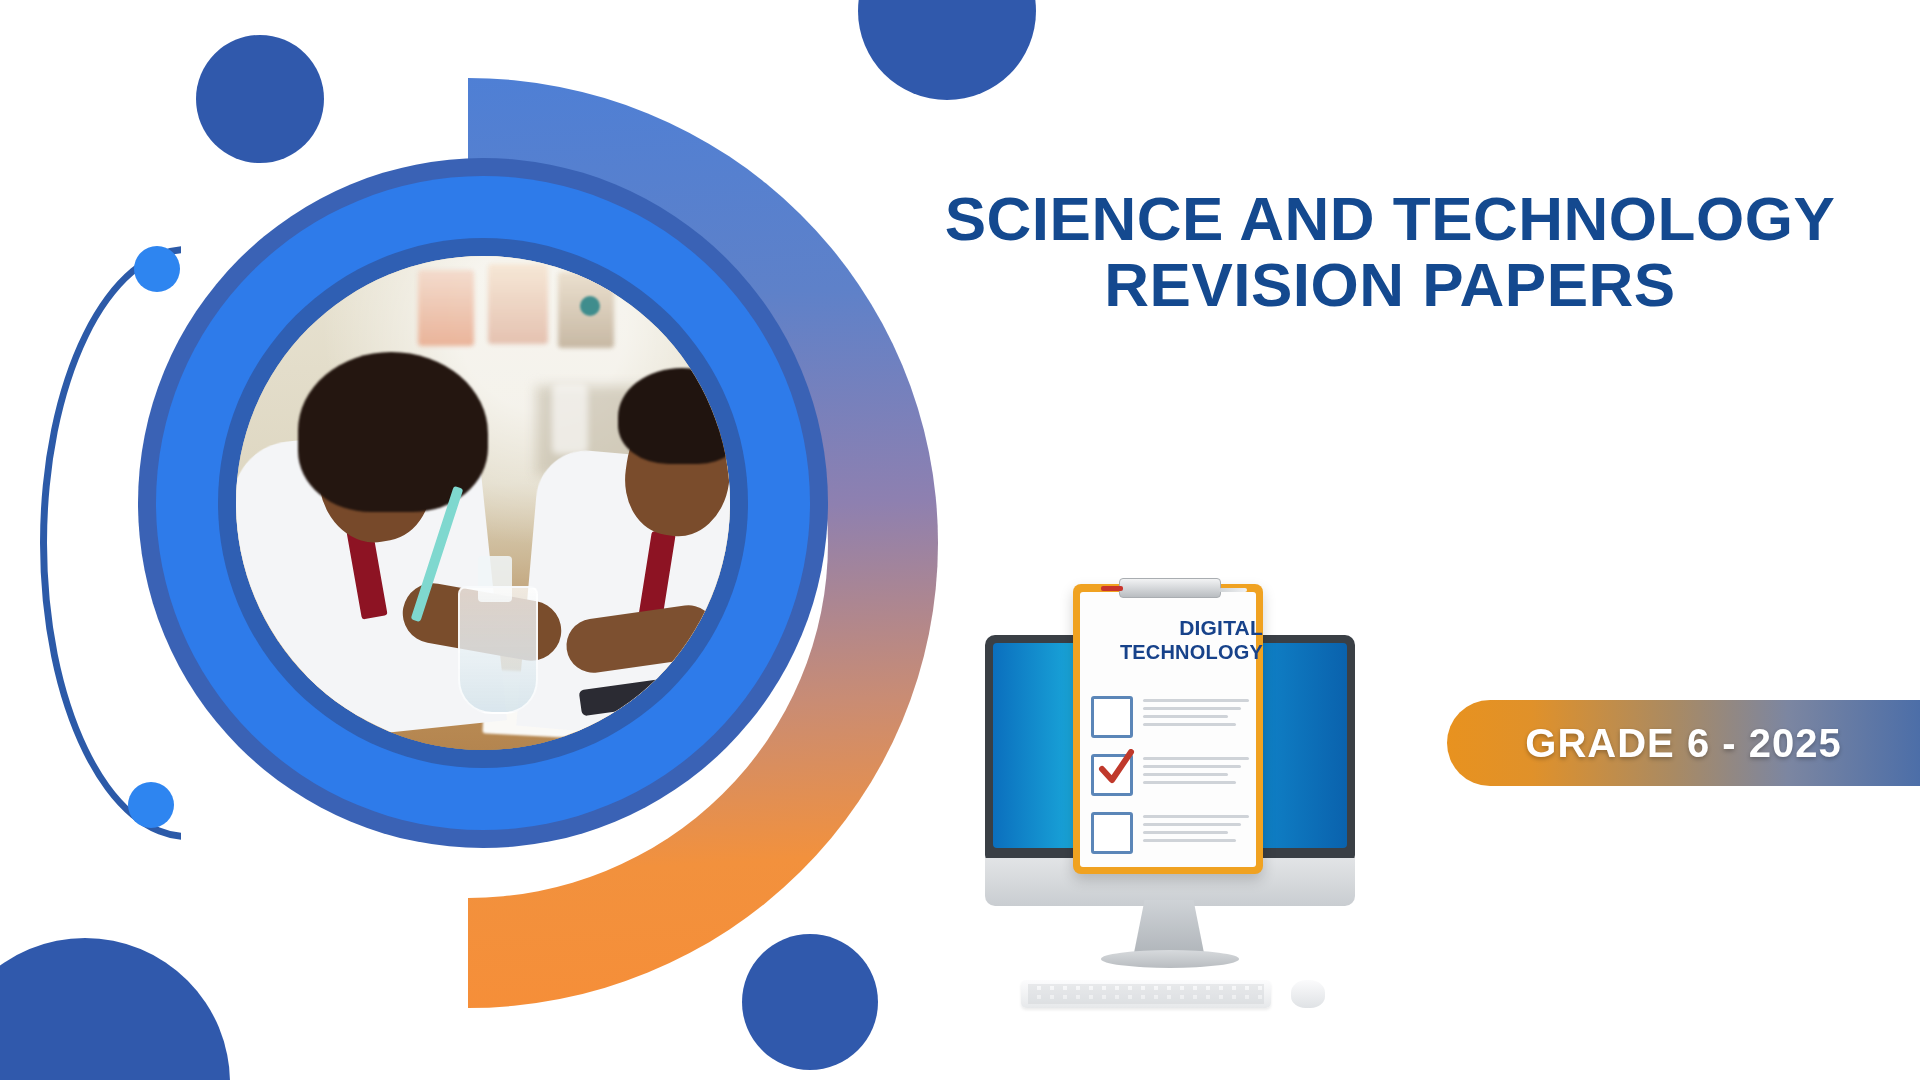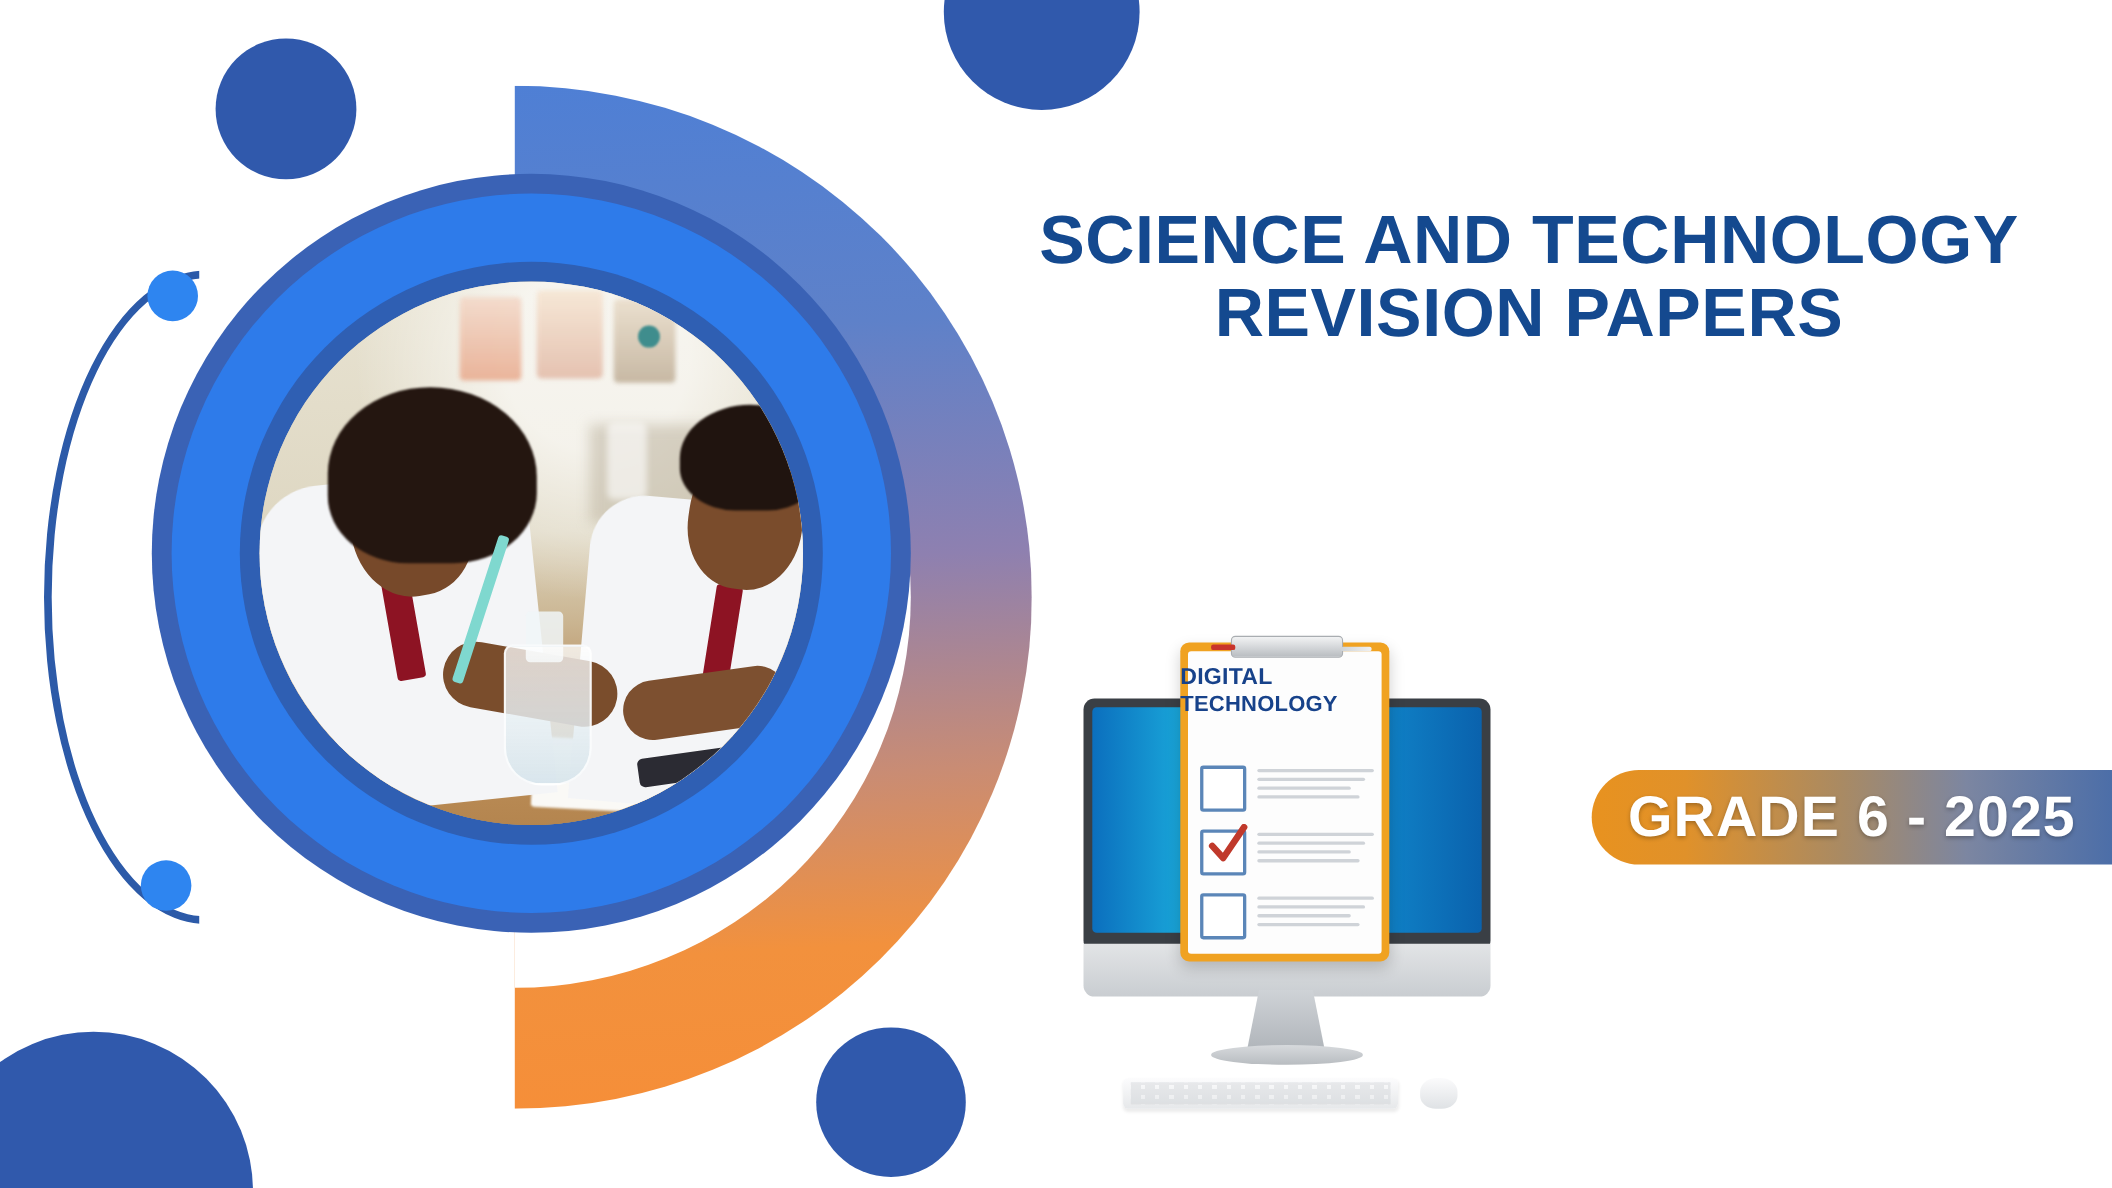--- a/index.html
+++ b/index.html
@@ -127,42 +127,42 @@
 
   
   .clipboard{position:absolute;left:98px;top:-16px;width:190px;height:290px;
     background:#F0A221;border-radius:8px;box-shadow:0 6px 14px rgba(0,0,0,.18);}
   .clip-bg{position:absolute;left:7px;top:8px;right:7px;bottom:7px;background:#fdfdfd;border-radius:3px;}
   .clip-clamp{position:absolute;left:46px;top:-6px;width:100px;height:18px;border-radius:4px;
     background:linear-gradient(#f2f3f4,#b9bdc1);border:1px solid #a9adb1;}
   .clip-pin{position:absolute;left:28px;top:2px;width:22px;height:5px;border-radius:2px;background:#c9342b;}
   .clip-pin2{position:absolute;left:146px;top:4px;width:28px;height:4px;border-radius:2px;
     background:linear-gradient(90deg,#cfd3d6,#f0f1f2);}
-  .clip-title{position:absolute;left:0;right:0;top:20px;text-align:left;color:#17428A;
+  .clip-title{position:absolute;left:0;right:0;top:32px;text-align:right;color:#17428A;
     font-weight:bold;font-size:21px;line-height:1.18;letter-spacing:.2px;}
   .clip-title .l2{font-size:20px;display:block;}
   .clip-rows{position:absolute;left:18px;top:112px;right:14px;}
   .clip-row{display:flex;align-items:flex-start;gap:10px;margin-bottom:16px;}
   .chk{width:36px;height:36px;border:3px solid #5B86B8;border-radius:3px;flex:0 0 36px;position:relative;background:#fff;}
   .tick{position:absolute;left:3px;top:-8px;width:38px;height:38px;}
   .lines{flex:1;padding-top:3px;}
   .lines i{display:block;height:3px;margin-bottom:5px;background:#cfd3d8;border-radius:2px;}
   .lines i:nth-child(2){width:92%;}
   .lines i:nth-child(3){width:80%;}
   .lines i:nth-child(4){width:88%;}
 
   
   .badge{
     position:absolute;left:1447px;top:700px;width:473px;height:86px;
     border-radius:43px 0 0 43px;
     background:linear-gradient(90deg,#E8921F 0%,#E0912A 18%,#A98A63 48%,#7C86A1 72%,#4C6EA8 100%);
     display:flex;align-items:center;justify-content:center;
   }
   .badge span{
-    color:#ffffff;font-weight:bold;font-size:52px;letter-spacing:1px;
+    color:#ffffff;font-weight:bold;font-size:40px;letter-spacing:1px;
     text-shadow:0 2px 4px rgba(0,0,0,.28);white-space:nowrap;
   }
 </style>
 </head>
 <body>
 
 <div class="stage">
 
   <div class="deco circle-top-left"></div>
   <div class="deco circle-top-mid"></div>

